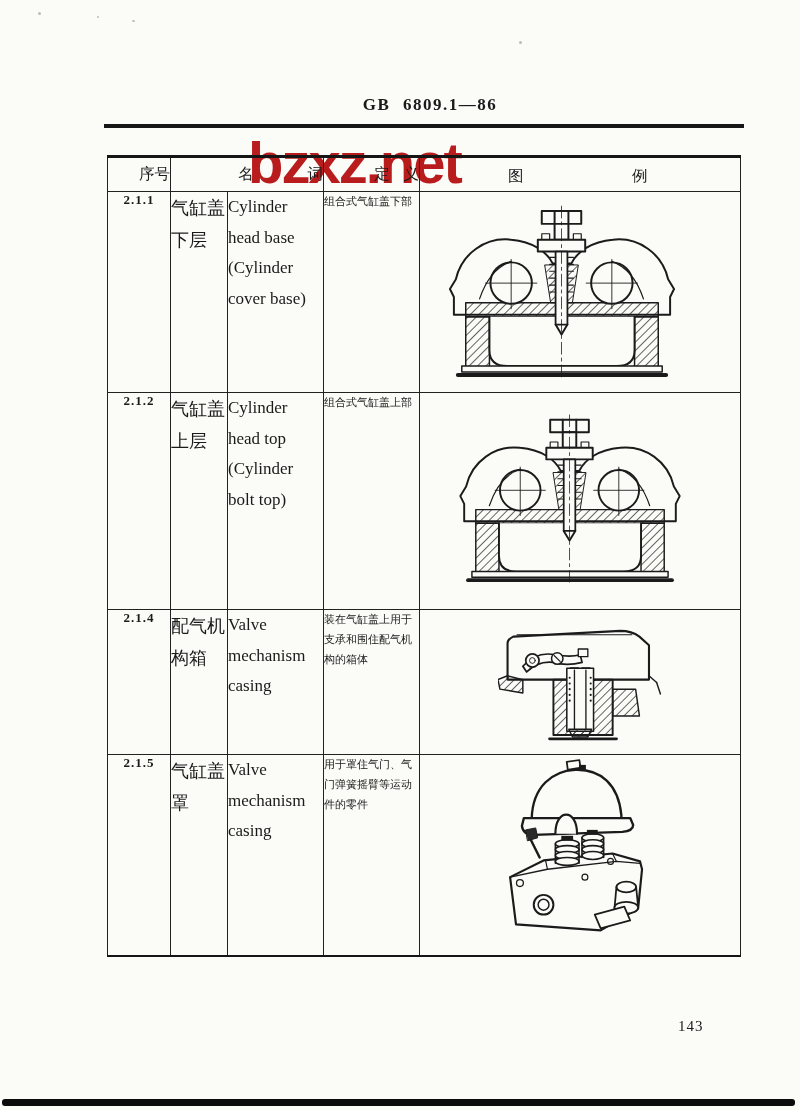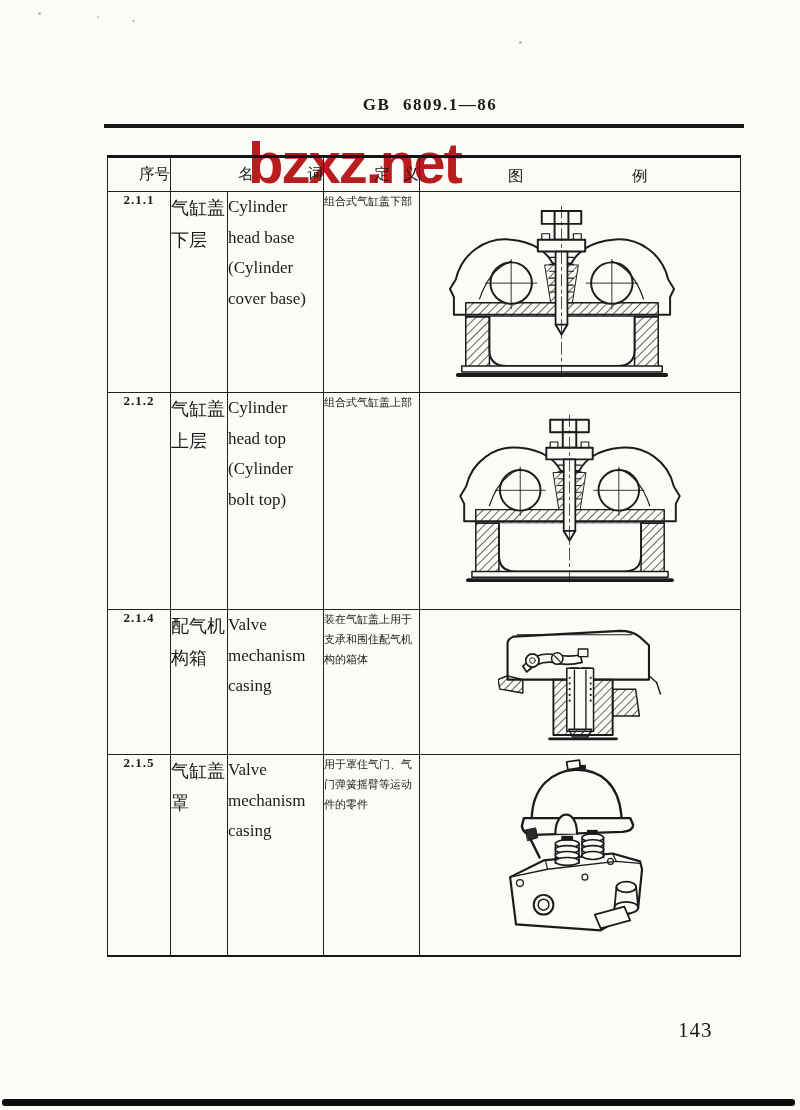--- a/index.html
+++ b/index.html
@@ -40,21 +40,21 @@
   td.c-zh{font-size:18px;line-height:1.8;padding:9px 3px 0 6px;word-break:break-all;}
   td.c-en{font-size:17px;line-height:1.8;padding:9px 4px 0 7px;}
   td.c-en.cen{padding-left:12px;}
   td.c-def{font-size:11px;line-height:1.8;padding:9px 6px 0 11px;word-break:break-all;}
   td.c-fig{position:relative;}
   td.c-fig svg{position:absolute;}
 
   tr.r1 td{height:200px;} tr.r2 td{height:216px;} tr.r3 td{height:80px;}
   tr.r4 td{height:144px;} tr.r5 td{height:200px;}
 
-  .pageno{position:absolute;left:678px;top:1018px;font-size:21px;letter-spacing:1px;}
+  .pageno{position:absolute;left:678px;top:1018px;font-size:15px;letter-spacing:1px;}
   .bottom-bar{position:absolute;left:2px;top:1099px;width:793px;height:7px;background:#0b0b0b;border-radius:3px;}
 
   .lineart{stroke:#1b1b1b;fill:none;stroke-width:2;stroke-linejoin:round;stroke-linecap:round;}
 </style>
 </head>
 <body>
 
 <svg width="0" height="0" style="position:absolute" aria-hidden="true">
   <defs>
     <pattern id="h1" width="6" height="6" patternUnits="userSpaceOnUse" patternTransform="rotate(45)">

